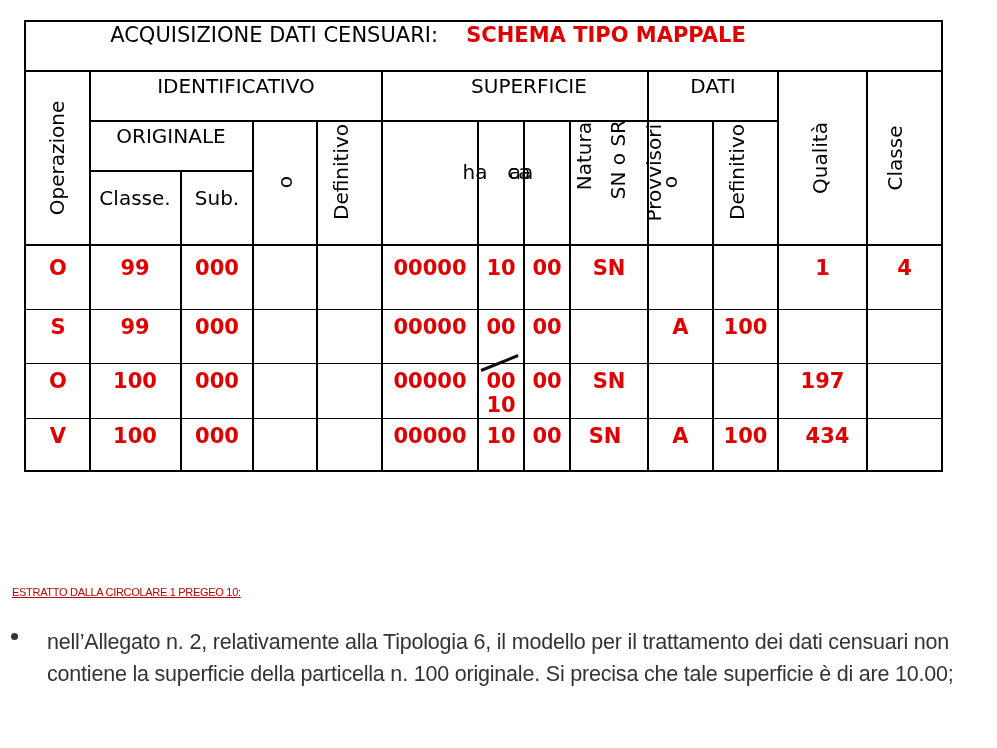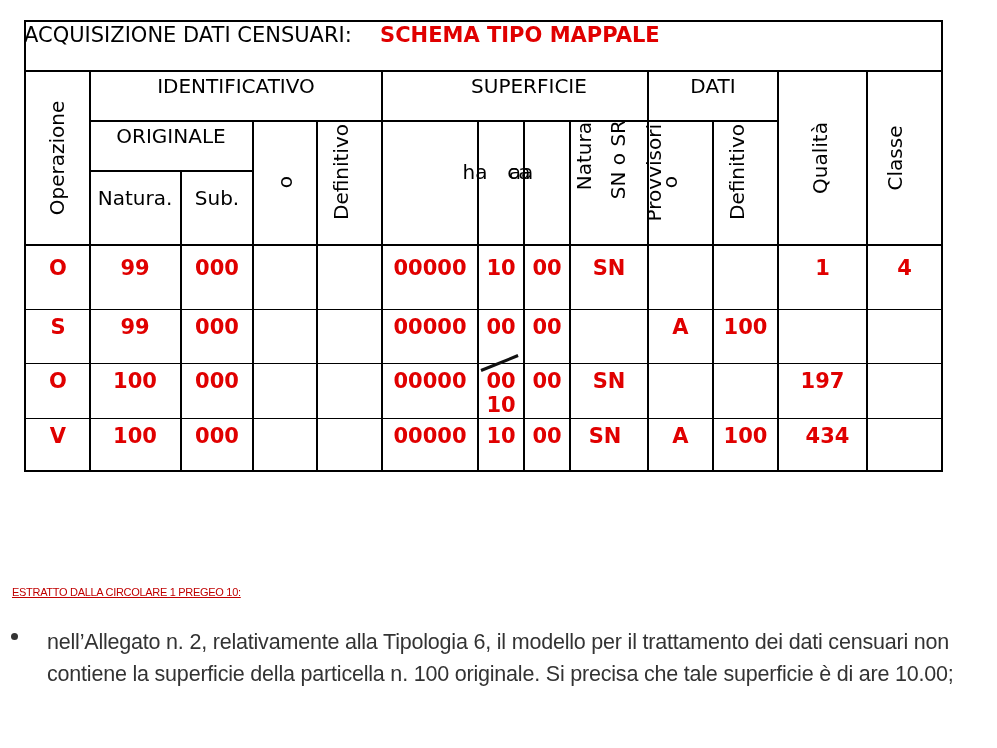--- a/index.html
+++ b/index.html
@@ -40,30 +40,30 @@
   <div class="line" style="left:316px;top:120px;width:2px;height:352px;"></div>
   <div class="line" style="left:381px;top:70px;width:2px;height:402px;"></div>
   <div class="line" style="left:477px;top:120px;width:2px;height:352px;"></div>
   <div class="line" style="left:523px;top:120px;width:2px;height:352px;"></div>
   <div class="line" style="left:569px;top:120px;width:2px;height:352px;"></div>
   <div class="line" style="left:647px;top:70px;width:2px;height:402px;"></div>
   <div class="line" style="left:712px;top:120px;width:2px;height:352px;"></div>
   <div class="line" style="left:777px;top:70px;width:2px;height:402px;"></div>
   <div class="line" style="left:866px;top:70px;width:2px;height:402px;"></div>
 
-  <div class="txt" style="left:24px;top:23px;width:808px;text-align:left;">
+  <div class="txt" style="left:24px;top:23px;width:808px;text-align:center;">
     <span class="title-black">ACQUISIZIONE DATI CENSUARI:</span>
     <span style="display:inline-block;width:18px;"></span>
     <span class="title-red">SCHEMA  TIPO MAPPALE</span>
   </div>
 
   <div class="vert" style="left:-3px;top:146px;width:120px;">Operazione</div>
   <div class="txt hdr" style="left:90px;top:74px;width:292px;text-align:center;">IDENTIFICATIVO</div>
   <div class="txt hdr" style="left:90px;top:124px;width:162px;text-align:center;">ORIGINALE</div>
-  <div class="txt hdr" style="left:90px;top:186px;width:90px;text-align:center;">Natura.</div>
+  <div class="txt hdr" style="left:90px;top:186px;width:90px;text-align:center;">Classe.</div>
   <div class="txt hdr" style="left:181px;top:186px;width:72px;text-align:center;">Sub.</div>
   <div class="vert" style="left:245px;top:170px;width:80px;">o</div>
   <div class="vert" style="left:283px;top:170px;width:116px;text-align:right;">Definitivo</div>
   <div class="txt hdr" style="left:382px;top:74px;width:294px;text-align:center;">SUPERFICIE</div>
   <div class="txt hdr" style="left:382px;top:160px;width:96px;text-align:center;margin-left:45px;">ha</div>
   <div class="txt hdr" style="left:478px;top:160px;width:46px;text-align:center;margin-left:20px;">aa</div>
   <div class="txt hdr" style="left:496px;top:160px;width:46px;text-align:center;">ca</div>
   <div class="vert" style="left:524px;top:170px;width:120px;text-align:right;">Natura</div>
   <div class="vert" style="left:558px;top:168px;width:120px;text-align:right;">SN o SR</div>
   <div class="txt hdr" style="left:648px;top:74px;width:130px;text-align:center;">DATI</div>

